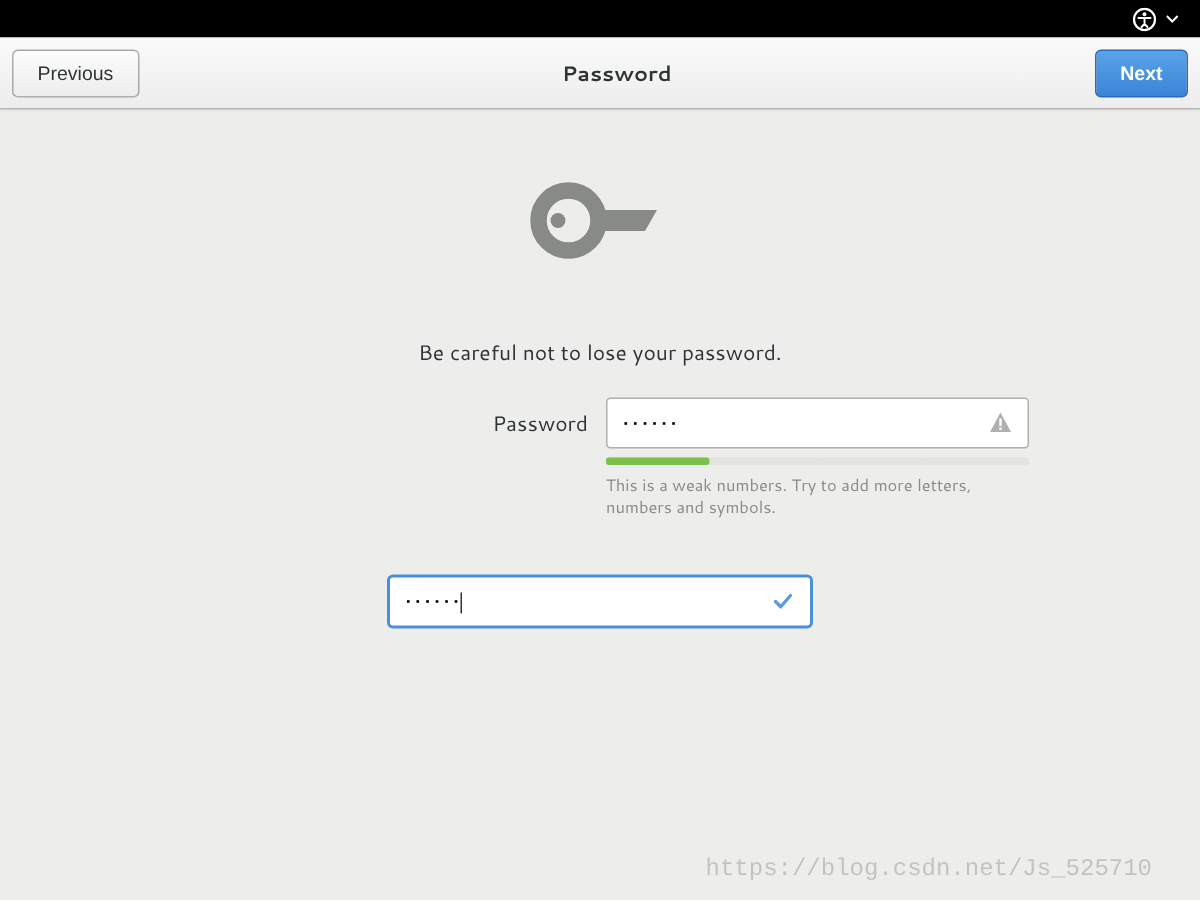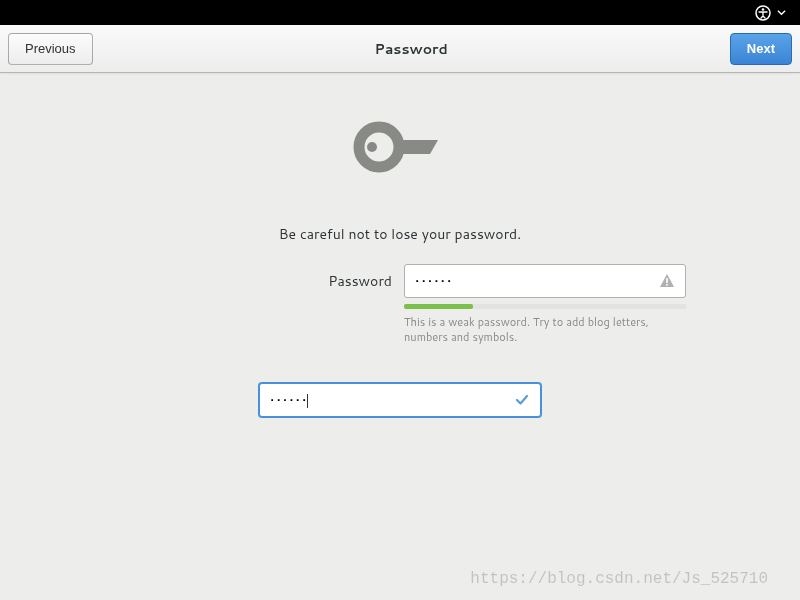--- a/index.html
+++ b/index.html
@@ -125,21 +125,21 @@
               <rect x="7.2" y="11" width="1.6" height="1.6" fill="#fff"></rect>
             </svg>
         </span>
       </div>
       <div class="strength-bar">
         <div class="strength-seg fill"></div>
         <div class="strength-seg"></div>
         <div class="strength-seg"></div>
         <div class="strength-seg"></div>
       </div>
-      <div class="hint">This is a weak password. Try to add blog letters, numbers and symbols.</div>
+      <div class="hint">This is a weak numbers. Try to add more letters, numbers and symbols.</div>
     </div>
   </div>
 
   <div class="gap"></div>
 
   <div class="form-row">
     <div class="field-col">
       <div class="input-wrap focused">
         <span style="font-size:14px;letter-spacing:2px;"><span>••••••</span><span class="cursor"></span></span>
         <span style="flex:1"></span>

